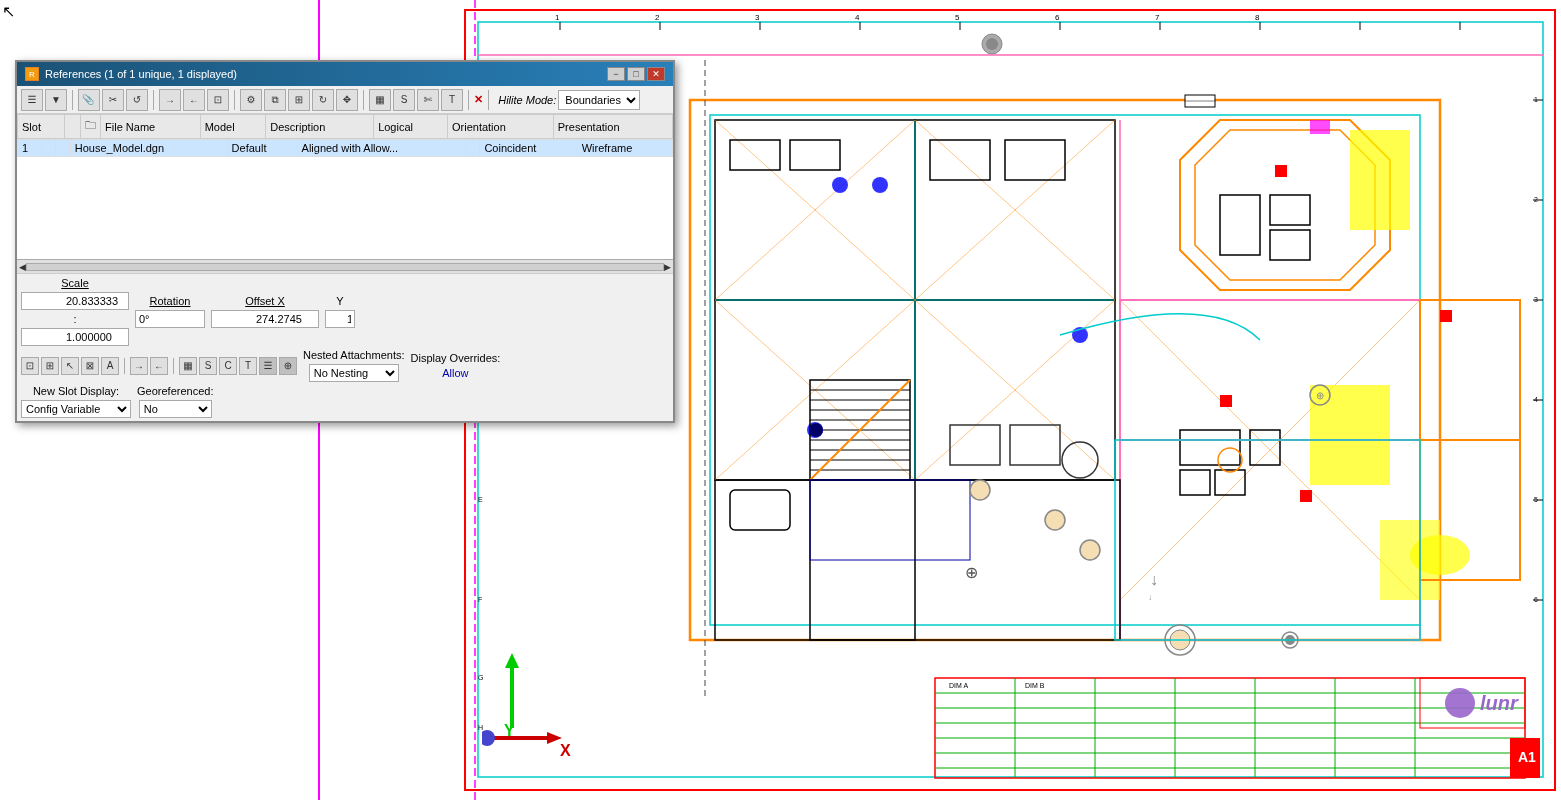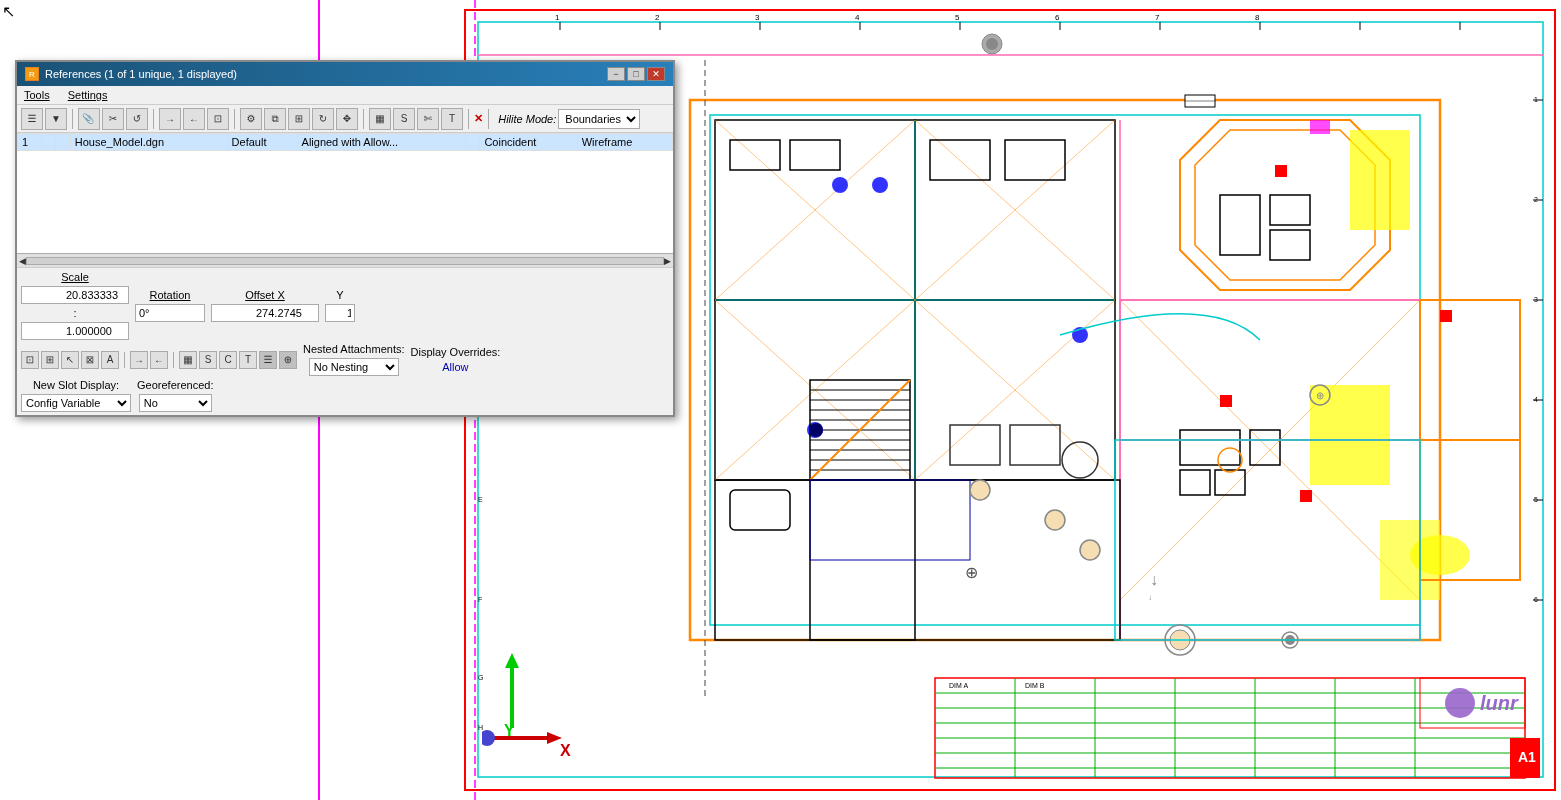--- a/index.html
+++ b/index.html
@@ -560,28 +560,20 @@
       <div class="dialog-icon">R</div>
       <span class="dialog-title-text">References (1 of 1 unique, 1 displayed)</span>
     </div>
     <div class="dialog-controls">
       <div class="dialog-btn minimize-btn">−</div>
       <div class="dialog-btn maximize-btn">□</div>
       <div class="dialog-btn close-btn">✕</div>
     </div>
   </div>
 
-  <div class="dialog-menubar">
-    <span class="menu-item">
-      <span class="underline">Tools</span>
-    </span>
-    <span class="menu-item">
-      <span class="underline">Settings</span>
-    </span>
-  </div>
 
   <div class="dialog-toolbar">
 
     <div class="toolbar-btn">☰</div>
     <div class="toolbar-btn">▼</div>
 
     <div class="toolbar-separator"></div>
 
     <div class="toolbar-btn">📎</div>
     <div class="toolbar-btn">✂</div>
@@ -616,20 +608,35 @@
 
     <span class="toolbar-label">Hilite Mode:</span>
     <select class="toolbar-select">
       <option>Boundaries</option>
       <option>None</option>
       <option>Hilite</option>
     </select>
   </div>
 
   <div class="dialog-table-container">
+    <table class="dialog-table">
+      <thead>
+        <tr>
+          <th>Slot</th>
+          <th style="width:16px;"></th>
+          <th style="width:16px;">🗀</th>
+          <th>File Name</th>
+          <th>Model</th>
+          <th>Description</th>
+          <th>Logical</th>
+          <th>Orientation</th>
+          <th>Presentation</th>
+        </tr>
+      </thead>
+    </table>
     <div class="table-scroll-area">
       <table class="dialog-table">
         <tbody>
           <tr class="table-row-selected">
             <td>1</td>
             <td></td>
             <td></td>
             <td>House_Model.dgn</td>
             <td>Default</td>
             <td>Aligned with Allow...</td>

